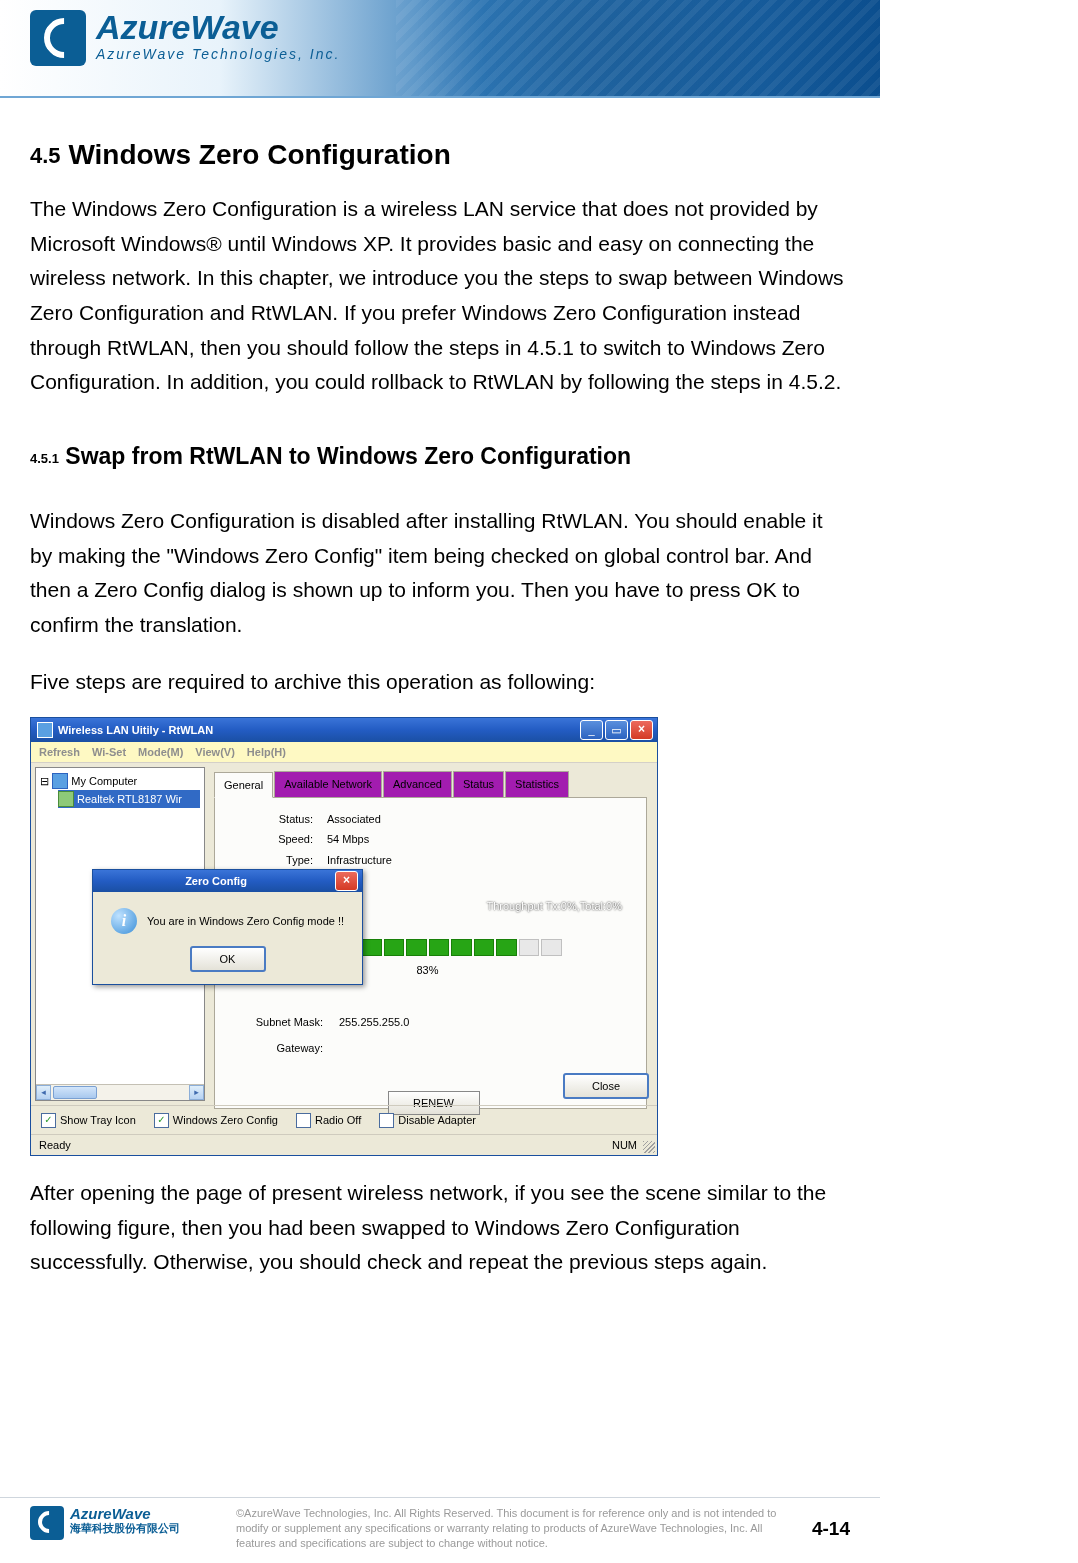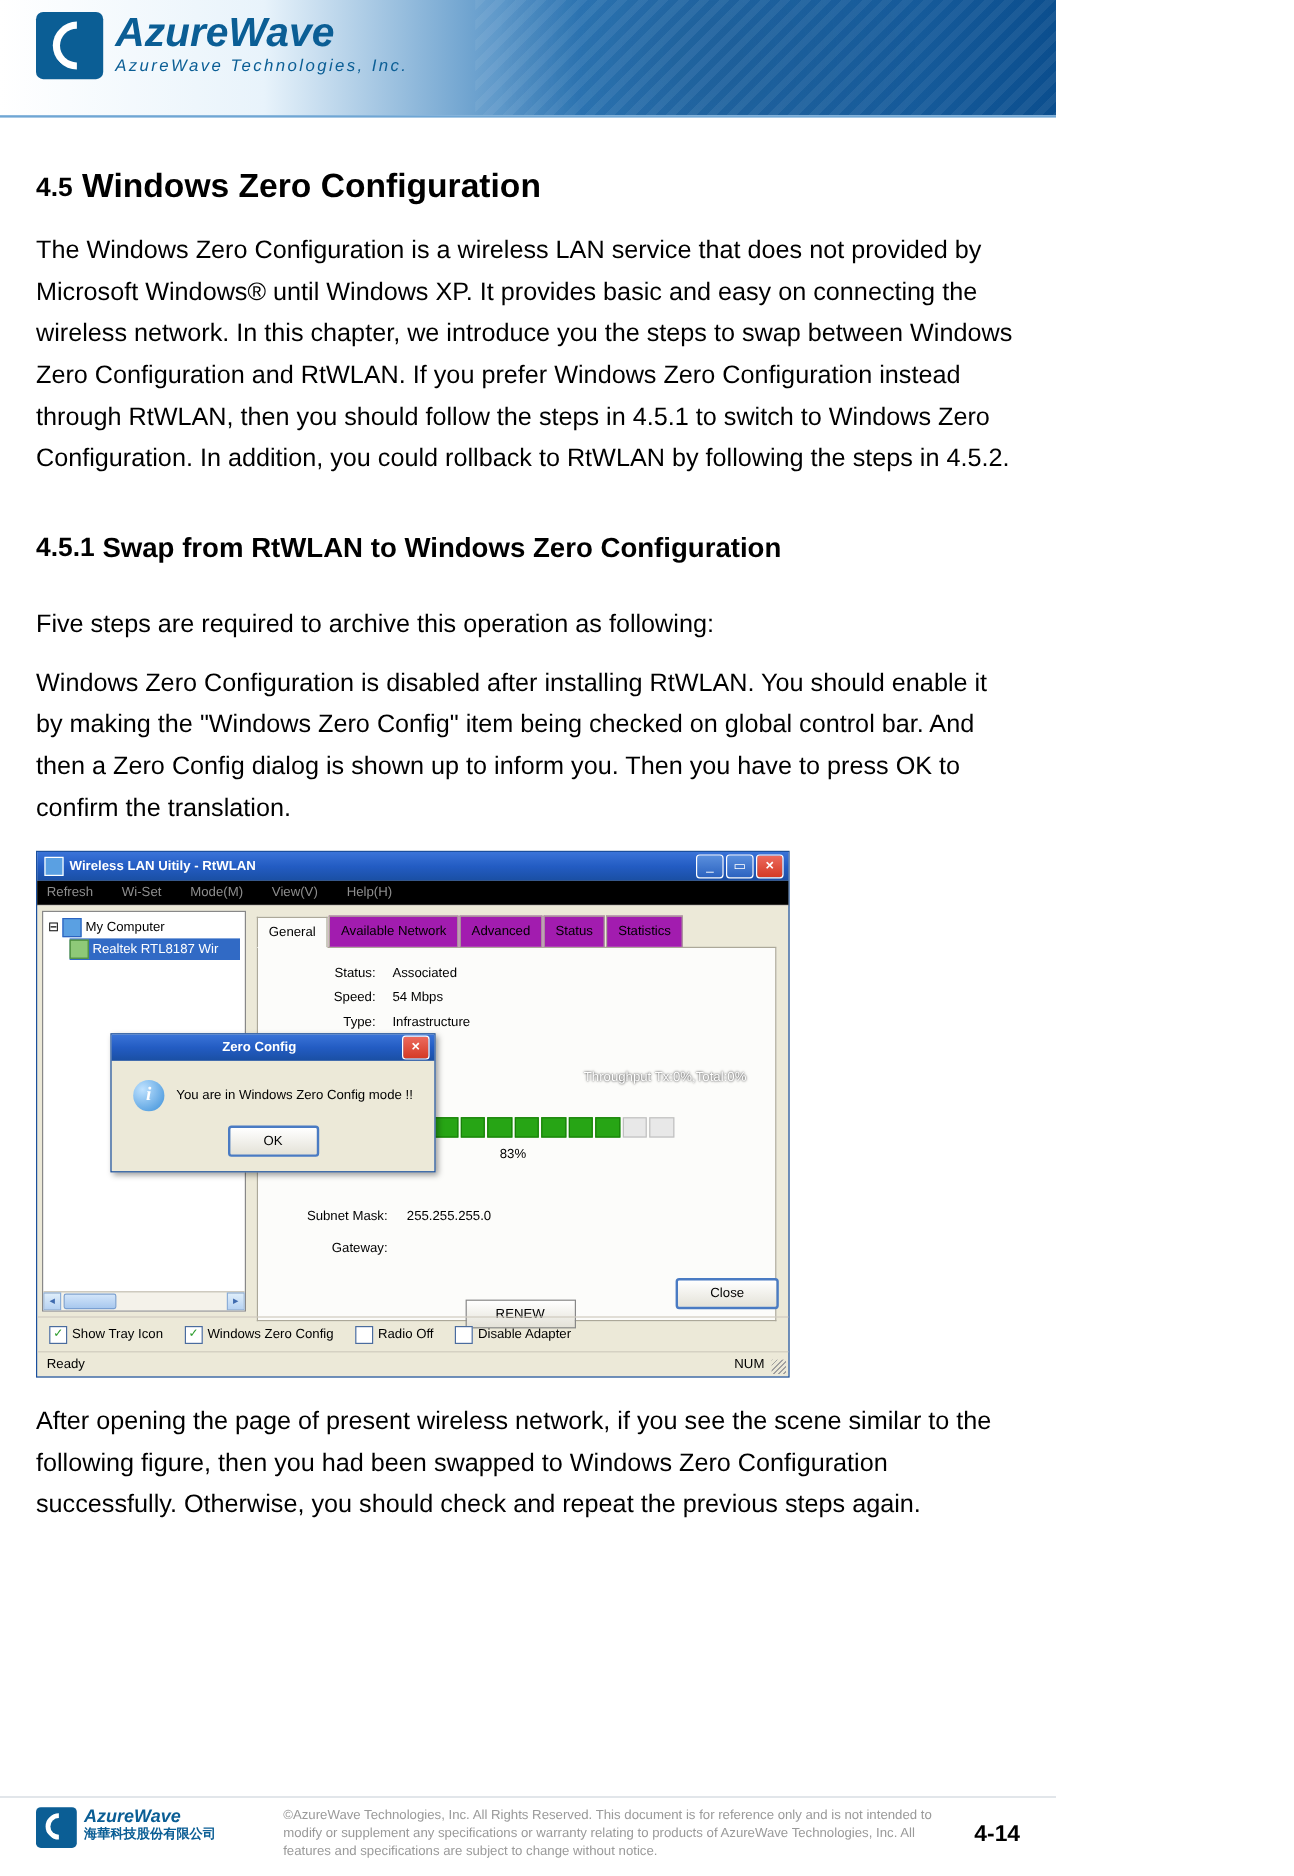--- a/index.html
+++ b/index.html
@@ -89,21 +89,21 @@
   h1.section-title .num {
     font-size: 22px;
     vertical-align: 1px;
   }
   h2.subsection-title {
     font-size: 23px;
     font-weight: bold;
     margin: 38px 0 28px 0;
   }
   h2.subsection-title .num {
-    font-size: 22px;
+    font-size: 13px;
     vertical-align: 1px;
   }
   p { margin: 0 0 8px 0; }
 
   
   .app-window {
     margin: 18px 0 20px 0;
     width: 626px;
     border: 1px solid #1a4f9e;
     background: #ece9d8;
@@ -140,27 +140,28 @@
     border-radius: 3px;
     font-size: 11px;
     font-family: Arial;
     color: #fff;
   }
   .win-btn.min, .win-btn.max { background: linear-gradient(#5a8fdd, #2c63c0); }
   .win-btn.close { background: linear-gradient(#ec6a5d, #d43a25); font-size: 12px; font-weight: bold; }
 
   .menubar {
     height: 20px;
-    background: #000000;
+    background: #fef9c3;
     border-bottom: 1px solid #d4d0c8;
     display: flex;
     align-items: center;
-    gap: 24px;
+    gap: 12px;
     padding: 0 8px;
     color: #8e8e8e;
+    font-weight: bold;
   }
   .app-body {
     display: flex;
     height: 342px;
   }
   .tree-pane {
     width: 168px;
     background: #fff;
     border: 1px solid #888;
     margin: 4px 3px 4px 4px;
@@ -437,22 +438,22 @@
       <span class="num">4.5</span>
       <span>Windows Zero Configuration</span>
     </h1>
     <p>The Windows Zero Configuration is a wireless LAN service that does not provided by Microsoft Windows® until Windows XP. It provides basic and easy on connecting the wireless network. In this chapter, we introduce you the steps to swap between Windows Zero Configuration and RtWLAN. If you prefer Windows Zero Configuration instead through RtWLAN, then you should follow the steps in 4.5.1 to switch to Windows Zero Configuration. In addition, you could rollback to RtWLAN by following the steps in 4.5.2.</p>
 
     <h2 class="subsection-title">
       <span class="num">4.5.1</span>
       <span>Swap from RtWLAN to Windows Zero Configuration</span>
     </h2>
 
+    <p style="margin-top:14px;">Windows Zero Configuration is disabled after installing RtWLAN. You should enable it by making the "Windows Zero Config" item being checked on global control bar. And then a Zero Config dialog is shown up to inform you. Then you have to press OK to confirm the translation.</p>
     <p style="margin-top:22px;">Five steps are required to archive this operation as following:</p>
-    <p style="margin-top:14px;">Windows Zero Configuration is disabled after installing RtWLAN. You should enable it by making the "Windows Zero Config" item being checked on global control bar. And then a Zero Config dialog is shown up to inform you. Then you have to press OK to confirm the translation.</p>
 
     <div class="app-window">
       <div class="titlebar">
         <div class="icon"></div>
         <div class="title">Wireless LAN Uitily - RtWLAN</div>
         <div class="win-btn min">_</div>
         <div class="win-btn max">▭</div>
         <div class="win-btn close">×</div>
       </div>
       <div class="menubar">

